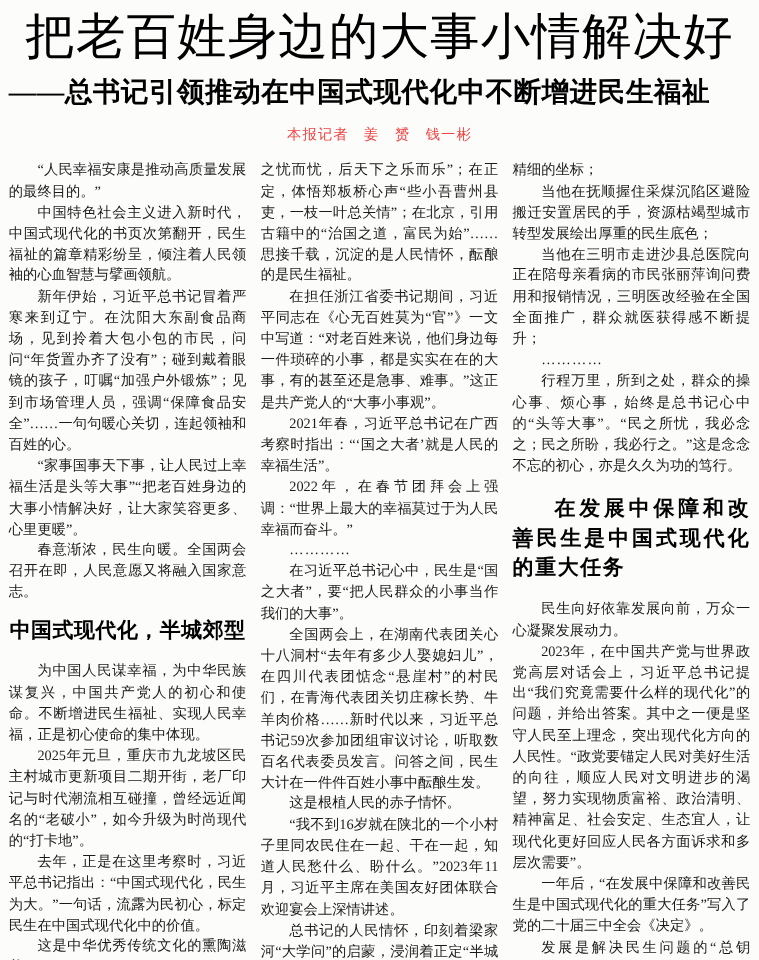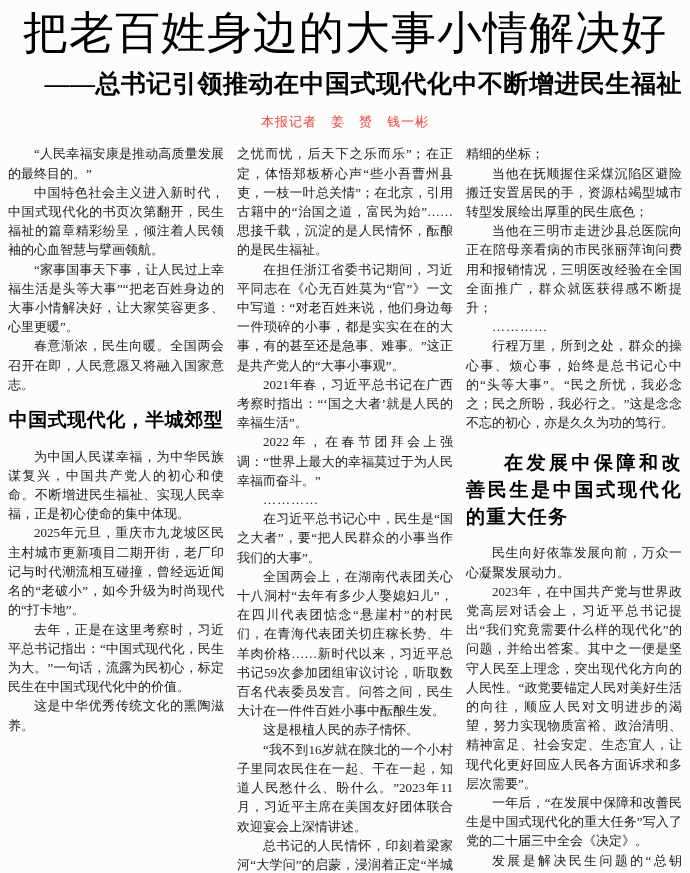--- a/index.html
+++ b/index.html
@@ -10,21 +10,21 @@
     overflow:hidden;
   }
   .page{padding:6px 8px 0;}
   .headline{
     font-family:"Liberation Sans","DejaVu Sans",sans-serif;
     font-weight:400;font-size:45px;line-height:1.12;
     text-align:center;letter-spacing:1px;color:#000;margin:2px 0 0;
     white-space:nowrap;
   }
   .subtitle{
-    font-size:25px;font-weight:700;text-align:right;
+    font-size:25px;font-weight:700;text-align:left;
     letter-spacing:0.5px;margin:9px 0 0;color:#000;white-space:nowrap;
   }
   .byline{
     font-size:13px;text-align:center;margin:13px 0 0;
     letter-spacing:1px;color:#ef4444;
   }
   .columns{display:flex;gap:13px;margin-top:13px;}
   .col{flex:1;min-width:0;font-size:13px;line-height:19.2px;text-align:justify;}
   .col p{margin:0;}
   .para{text-indent:2em;}
@@ -45,20 +45,21 @@
 <body>
 
 <div class="page">
   <h1 class="headline">把老百姓身边的大事小情解决好</h1>
   <div class="subtitle">——总书记引领推动在中国式现代化中不断增进民生福祉</div>
   <div class="byline">本报记者　姜　赟　钱一彬</div>
   <div class="columns" id="columns">
       <div class="col">
         <p class="para">“人民幸福安康是推动高质量发展的最终目的。”</p>
         <p class="para">中国特色社会主义进入新时代，中国式现代化的书页次第翻开，民生福祉的篇章精彩纷呈，倾注着人民领袖的心血智慧与擘画领航。</p>
+        <p class="para">新年伊始，习近平总书记冒着严寒来到辽宁。在沈阳大东副食品商场，见到拎着大包小包的市民，问问“年货置办齐了没有”；碰到戴着眼镜的孩子，叮嘱“加强户外锻炼”；见到市场管理人员，强调“保障食品安全”……一句句暖心关切，连起领袖和百姓的心。</p>
         <p class="para">“家事国事天下事，让人民过上幸福生活是头等大事”“把老百姓身边的大事小情解决好，让大家笑容更多、心里更暖”。</p>
         <p class="para">春意渐浓，民生向暖。全国两会召开在即，人民意愿又将融入国家意志。</p>
         <h2 class="h-inline">中国式现代化，半城郊型</h2>
         <p class="para">为中国人民谋幸福，为中华民族谋复兴，中国共产党人的初心和使命。不断增进民生福祉、实现人民幸福，正是初心使命的集中体现。</p>
         <p class="para">2025年元旦，重庆市九龙坡区民主村城市更新项目二期开街，老厂印记与时代潮流相互碰撞，曾经远近闻名的“老破小”，如今升级为时尚现代的“打卡地”。</p>
         <p class="para">去年，正是在这里考察时，习近平总书记指出：“中国式现代化，民生为大。”一句话，流露为民初心，标定民生在中国式现代化中的价值。</p>
         <p class="para">这是中华优秀传统文化的熏陶滋养。</p>
       </div>
       <div class="col">
         <p class="cont">之忧而忧，后天下之乐而乐”；在正定，体悟郑板桥心声“些小吾曹州县吏，一枝一叶总关情”；在北京，引用古籍中的“治国之道，富民为始”……思接千载，沉淀的是人民情怀，酝酿的是民生福祉。</p>

